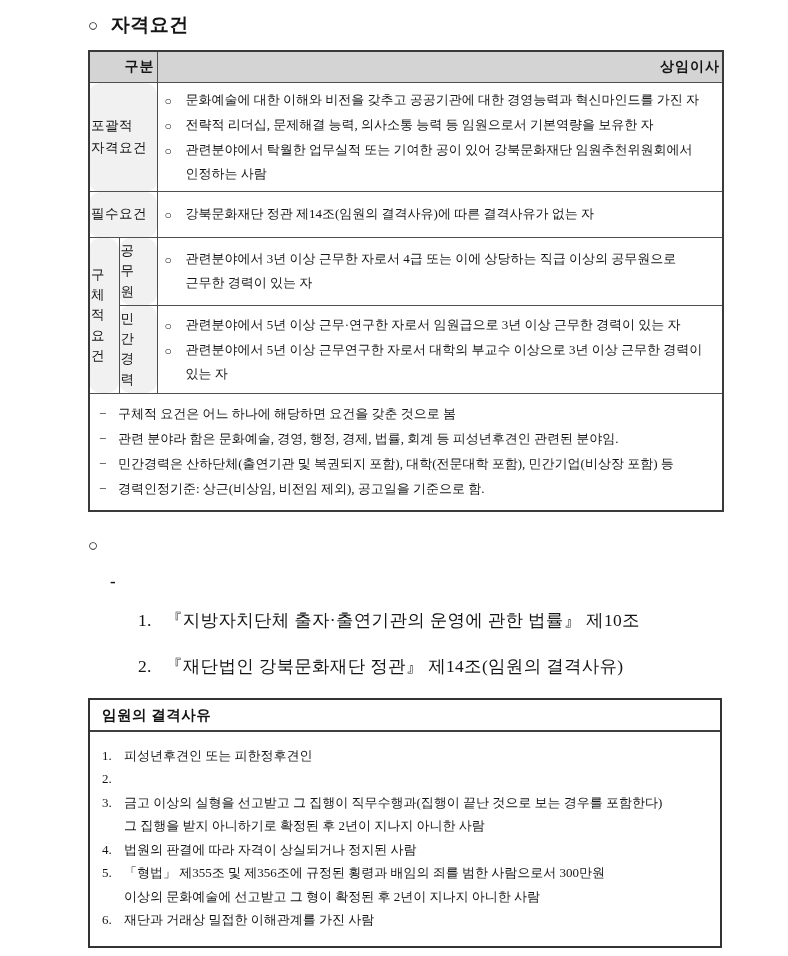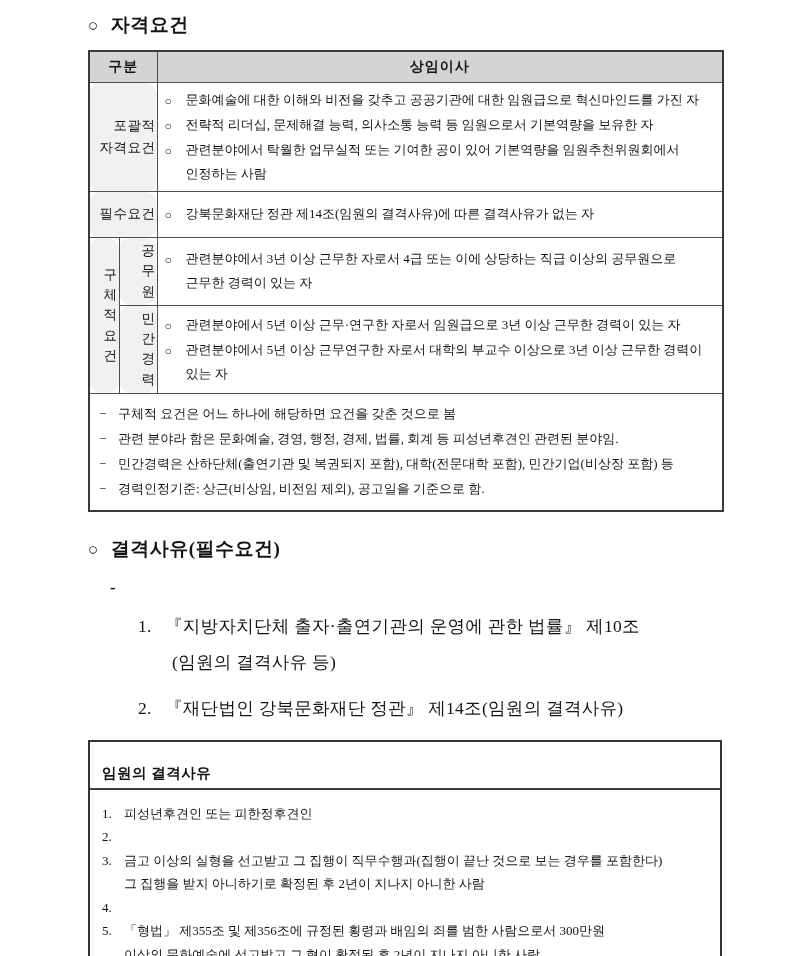--- a/index.html
+++ b/index.html
@@ -36,27 +36,27 @@
     font-size: 13px;
     border: 2px solid #3a3a3a;
   }
   table.qual th, table.qual td {
     border: 1.5px solid #4f4f4f;
     vertical-align: middle;
   }
   table.qual th {
     background: var(--header-bg);
     font-size: 14px; font-weight: bold;
-    text-align: center;
+    text-align: right;
     padding: 6px 2px;
     letter-spacing: 1px;
   }
   td.lbl {
     background: var(--label-bg);
-    text-align: right;
+    text-align: left;
     white-space: pre-line;
     font-size: 13.5px;
     line-height: 1.65;
     padding: 3px 1px;
     letter-spacing: 0.5px;
     border-radius: 12px;
   }
   td.lbl.vert { line-height: 1.5; font-size: 13.5px; }
   td.cnt {
     background: #ffffff;
@@ -90,21 +90,21 @@
   .law-line2 { padding-left: 7px; }
 
   
   .disq-box {
     width: 634px;
     border: 2px solid #333;
     margin-top: 14px;
   }
   .box-title {
     font-size: 14.5px; font-weight: bold;
-    padding: 22px 12px 5px;
+    padding: 6px 12px 5px;
     border-bottom: 2px solid #3f3f3f;
     letter-spacing: 0.5px;
   }
   .box-body { padding: 12px 10px 14px 12px; font-size: 13px; }
   .x-item { display: flex; line-height: 23.5px; }
   .x-item .num { flex: none; width: 22px; }
   .x-item .txt { white-space: pre-line; }
 </style>
 </head>
 <body>
@@ -128,29 +128,29 @@
           <th colspan="2">구분</th>
           <th>상임이사</th>
         </tr>
 
         <tr>
           <td colspan="2" class="lbl">포괄적
 자격요건</td>
           <td class="cnt">
             <div class="b-item">
               <span class="mk">○</span>
-              <span class="bt">문화예술에 대한 이해와 비전을 갖추고 공공기관에 대한 임원급으로 혁신마인드를 가진 자</span>
+              <span class="bt">문화예술에 대한 이해와 비전을 갖추고 공공기관에 대한 경영능력과 혁신마인드를 가진 자</span>
             </div>
             <div class="b-item">
               <span class="mk">○</span>
               <span class="bt">전략적 리더십, 문제해결 능력, 의사소통 능력 등 임원으로서 기본역량을 보유한 자</span>
             </div>
             <div class="b-item">
               <span class="mk">○</span>
-              <span class="bt">관련분야에서 탁월한 업무실적 또는 기여한 공이 있어 기본역량을 임원추천위원회에서
+              <span class="bt">관련분야에서 탁월한 업무실적 또는 기여한 공이 있어 강북문화재단 임원추천위원회에서
 인정하는 사람</span>
             </div>
           </td>
         </tr>
 
         <tr>
           <td colspan="2" class="lbl">필수요건</td>
           <td class="cnt" style="padding-top:10px;padding-bottom:10px;">
             <div class="b-item">
               <span class="mk">○</span>
@@ -215,32 +215,30 @@
             </div>
           </td>
         </tr>
       </tbody>
     </table>
   </section>
 
   <section class="sec2">
     <h2 class="sec-title">
       <span class="circ">○</span>
-      <span>결격사유(필수요건)</span>
     </h2>
 
     <div class="subhead">
       <span class="mk">-</span>
     </div>
 
     <div class="law-item">
       <span class="num">1.</span>
       <span>
         <div>『지방자치단체 출자·출연기관의 운영에 관한 법률』 제10조</div>
-        <div class="law-line2">(임원의 결격사유 등)</div>
       </span>
     </div>
 
     <div class="law-item">
       <span class="num">2.</span>
       <span>
         <div>『재단법인 강북문화재단 정관』 제14조(임원의 결격사유)</div>
       </span>
     </div>
 
@@ -254,20 +252,21 @@
         <div class="x-item">
           <span class="num">2.</span>
         </div>
         <div class="x-item">
           <span class="num">3.</span>
           <span class="txt">금고 이상의 실형을 선고받고 그 집행이 직무수행과(집행이 끝난 것으로 보는 경우를 포함한다)
 그 집행을 받지 아니하기로 확정된 후 2년이 지나지 아니한 사람</span>
         </div>
         <div class="x-item">
           <span class="num">4.</span>
+          <span class="txt">법원의 판결에 따라 자격이 상실되거나 정지된 사람</span>
         </div>
         <div class="x-item">
           <span class="num">5.</span>
           <span class="txt">「형법」 제355조 및 제356조에 규정된 횡령과 배임의 죄를 범한 사람으로서 300만원
 이상의 문화예술에 선고받고 그 형이 확정된 후 2년이 지나지 아니한 사람</span>
         </div>
         <div class="x-item">
           <span class="num">6.</span>
           <span class="txt">재단과 거래상 밀접한 이해관계를 가진 사람</span>
         </div>

